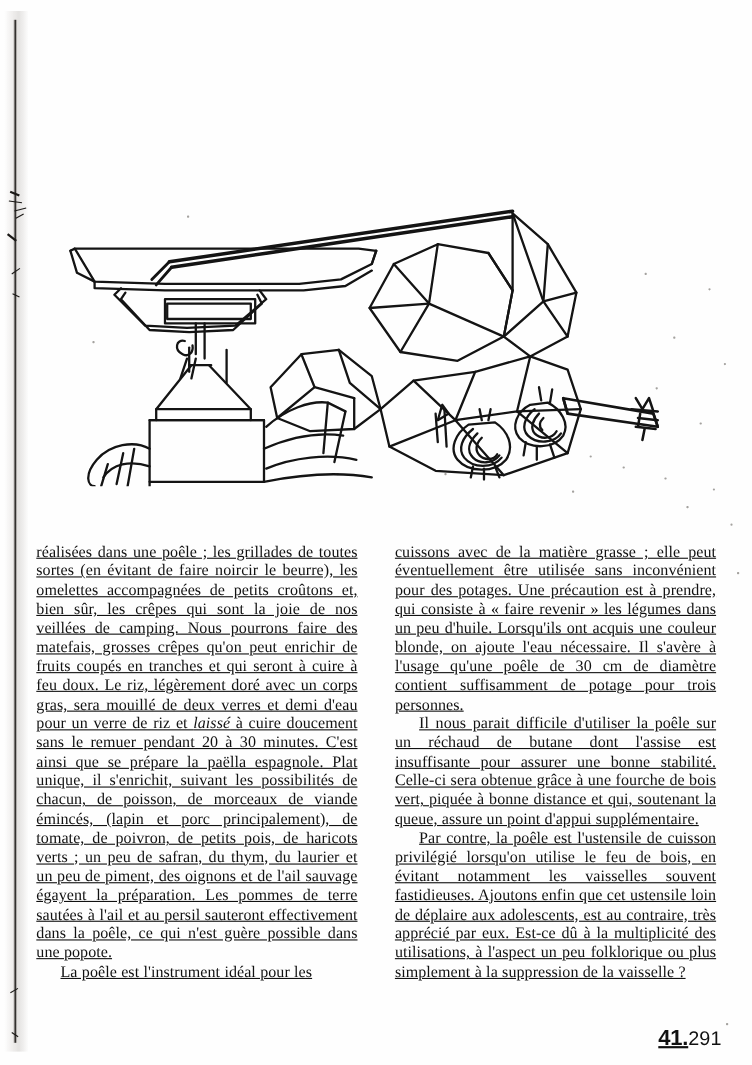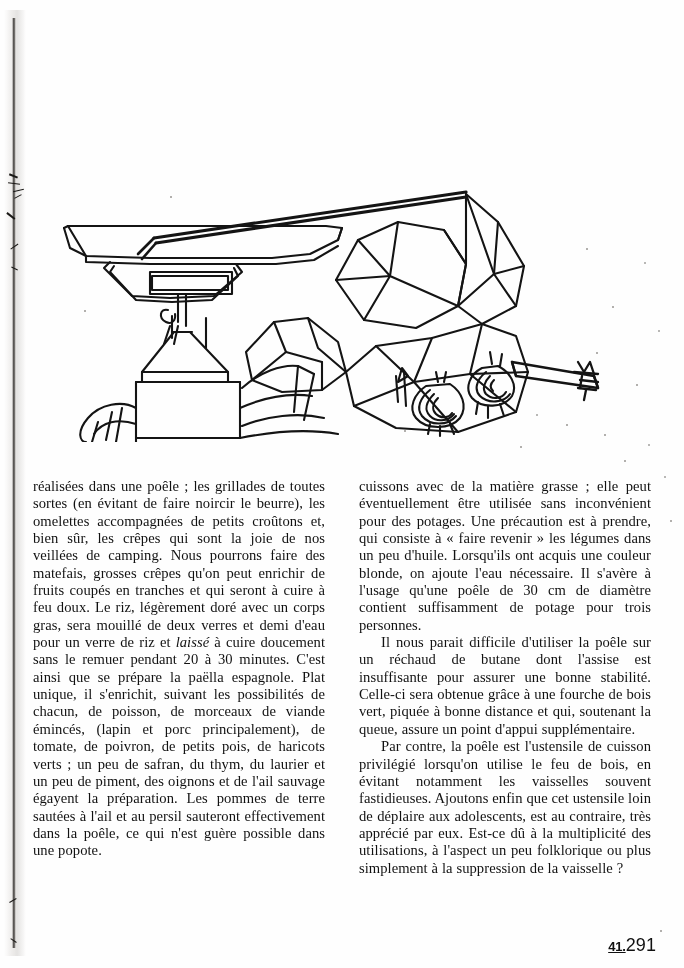--- a/index.html
+++ b/index.html
@@ -86,25 +86,26 @@
     top: 176px;
     width: 620px;
     height: 266px;
   }
   #illustration svg { display: block; width: 100%; height: 100%; }
 
   
   #columns {
     position: absolute;
     left: 33px;
-    top: 478px;
+    top: 494px;
     width: 618px;
     height: 440px;
     display: flex;
     gap: 34px;
+    text-decoration: underline;
   }
   .column {
     width: 292px;
   }
   .column p {
     margin: 0;
     font-size: 14.6px;
     line-height: 17.35px;
     text-align: justify;
     text-justify: inter-word;
@@ -126,21 +127,21 @@
   
   #folio {
     position: absolute;
     right: 28px;
     bottom: 14px;
     font-family: "Liberation Sans", "DejaVu Sans", sans-serif;
     line-height: 1;
     white-space: nowrap;
   }
   #folio .folio-num {
-    font-size: 13px;
+    font-size: 20px;
     font-weight: bold;
     letter-spacing: -0.2px;
     text-decoration: underline;
   }
   #folio .folio-ref {
     font-size: 18px;
     font-weight: normal;
     letter-spacing: 0.1px;
   }
 </style>
@@ -325,20 +326,21 @@
         <path d="M532 212 L550 214"></path>
         <path d="M540 214 L538 224"></path>
       </g>
     </svg>
   </div>
 
   <div id="columns">
 
     <div class="column">
       <p><span>réalisées dans une poêle ; les grillades de toutes sortes (en évitant de faire noircir le beurre), les omelettes accompagnées de petits croûtons et, bien sûr, les crêpes qui sont la joie de nos veillées de camping. Nous pourrons faire des matefais, grosses crêpes qu'on peut enrichir de fruits coupés en tranches et qui seront à cuire à feu doux. Le riz, légèrement doré avec un corps gras, sera mouillé de deux verres et demi d'eau pour un verre de riz et </span><em>laissé</em><span> à cuire doucement sans le remuer pendant 20 à 30 minutes. C'est ainsi que se prépare la paëlla espagnole. Plat unique, il s'enrichit, suivant les possibilités de chacun, de poisson, de morceaux de viande émincés, (lapin et porc principalement), de tomate, de poivron, de petits pois, de haricots verts ; un peu de safran, du thym, du laurier et un peu de piment, des oignons et de l'ail sauvage égayent la préparation. Les pommes de terre sautées à l'ail et au persil sauteront effectivement dans la poêle, ce qui n'est guère possible dans une popote.</span></p>
+      <p class="indent">La poêle est l'instrument idéal pour les</p>
     </div>
 
     <div class="column">
       <p>cuissons avec de la matière grasse ; elle peut éventuellement être utilisée sans inconvénient pour des potages. Une précaution est à prendre, qui consiste à « faire revenir » les légumes dans un peu d'huile. Lorsqu'ils ont acquis une couleur blonde, on ajoute l'eau nécessaire. Il s'avère à l'usage qu'une poêle de 30 cm de diamètre contient suffisamment de potage pour trois personnes.</p>
       <p class="indent">Il nous parait difficile d'utiliser la poêle sur un réchaud de butane dont l'assise est insuffisante pour assurer une bonne stabilité. Celle-ci sera obtenue grâce à une fourche de bois vert, piquée à bonne distance et qui, soutenant la queue, assure un point d'appui supplémentaire.</p>
       <p class="indent">Par contre, la poêle est l'ustensile de cuisson privilégié lorsqu'on utilise le feu de bois, en évitant notamment les vaisselles souvent fastidieuses. Ajoutons enfin que cet ustensile loin de déplaire aux adolescents, est au contraire, très apprécié par eux. Est-ce dû à la multiplicité des utilisations, à l'aspect un peu folklorique ou plus simplement à la suppression de la vaisselle ?</p>
     </div>
 
   </div>
 

